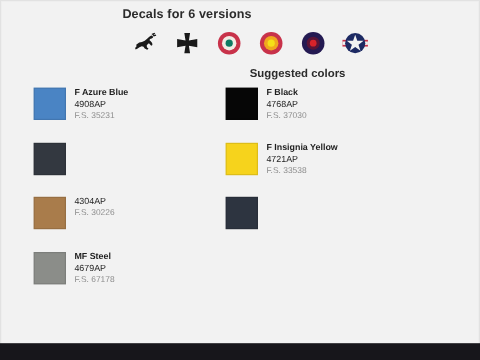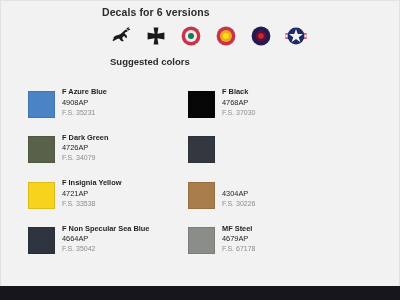--- a/index.html
+++ b/index.html
@@ -55,33 +55,34 @@
     position:relative;
     flex:0 0 auto;
   }
   .insig svg{display:block;width:22px;height:22px;}
 
   .subtitle{
     margin:7px 0 5px 96px;
     font-size:9.5px;
     font-weight:bold;
     color:#2b2b2b;
+    text-align:center;
   }
 
   .colors{
     margin-left:14px;
     width:318px;
     display:grid;
     grid-template-columns:1fr 1fr;
     grid-auto-rows:45.5px;
     column-gap:2px;
   }
   .color-item{
     display:flex;
-    align-items:flex-end;
+    align-items:flex-start;
     gap:7px;
   }
   .swatch{
     width:27px;height:27px;
     flex:0 0 auto;
     margin-top:1px;
     border:1px solid rgba(0,0,0,0.10);
     box-sizing:border-box;
   }
   .ctext{
@@ -184,28 +185,20 @@
 
       <div class="color-item">
         <div class="swatch" style="background: rgb(6, 6, 6);"></div>
         <div class="ctext">
           <div class="cname">F Black</div>
           <div class="ccode">4768AP</div>
           <div class="cfs">F.S. 37030</div>
         </div>
       </div>
 
-      <div class="color-item">
-        <div class="swatch" style="background: rgb(88, 97, 73);"></div>
-        <div class="ctext">
-          <div class="cname">F Dark Green</div>
-          <div class="ccode">4726AP</div>
-          <div class="cfs">F.S. 34079</div>
-        </div>
-      </div>
 
       <div class="color-item">
         <div class="swatch" style="background: rgb(51, 56, 64);"></div>
       </div>
 
       <div class="color-item">
         <div class="swatch" style="background: rgb(246, 211, 28);"></div>
         <div class="ctext">
           <div class="cname">F Insignia Yellow</div>
           <div class="ccode">4721AP</div>
@@ -216,25 +209,20 @@
       <div class="color-item">
         <div class="swatch" style="background: rgb(169, 124, 75);"></div>
         <div class="ctext">
           <div class="ccode">4304AP</div>
           <div class="cfs">F.S. 30226</div>
         </div>
       </div>
 
       <div class="color-item">
         <div class="swatch" style="background: rgb(45, 52, 64);"></div>
-        <div class="ctext">
-          <div class="cname">F Non Specular Sea Blue</div>
-          <div class="ccode">4664AP</div>
-          <div class="cfs">F.S. 35042</div>
-        </div>
       </div>
 
 
 
       <div class="color-item">
         <div class="swatch" style="background: rgb(139, 141, 137);"></div>
         <div class="ctext">
           <div class="cname">MF Steel</div>
           <div class="ccode">4679AP</div>
           <div class="cfs">F.S. 67178</div>

